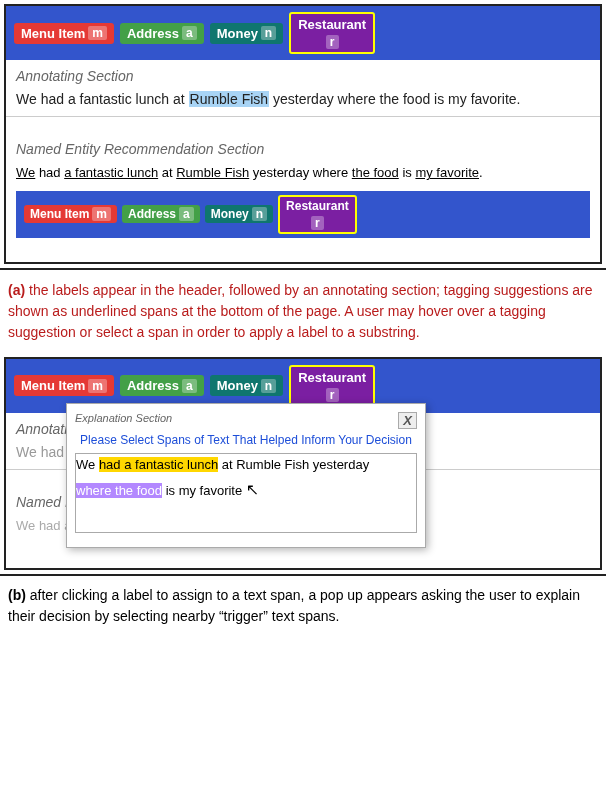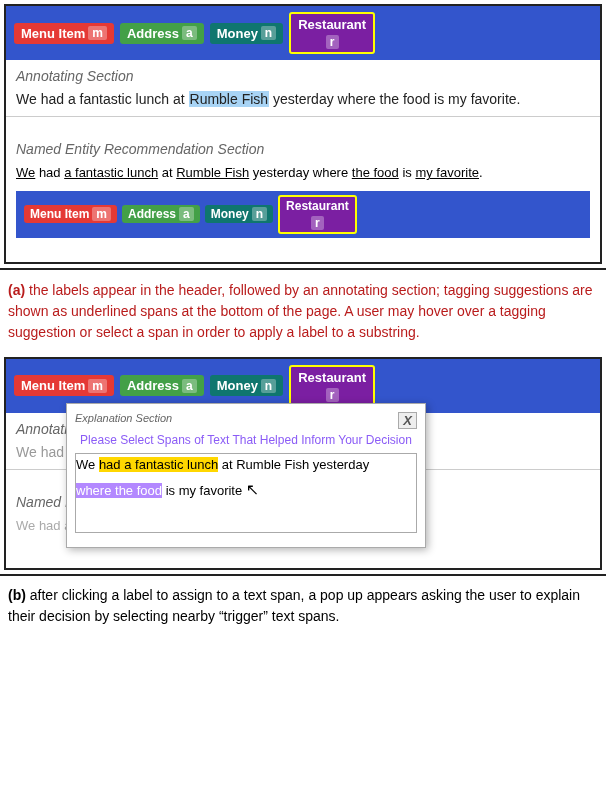--- a/index.html
+++ b/index.html
@@ -122,21 +122,21 @@
     .modal-close {
       font-size: 13px;
       font-weight: bold;
       cursor: pointer;
       border: 1px solid #aaa;
       padding: 0 4px;
       background: #eee;
     }
     .modal-instruction {
       font-size: 12px;
-      color: #8b5cf6;
+      color: #1d4ed8;
       margin-bottom: 6px;
       text-align: center;
     }
     .modal-textbox {
       border: 1px solid #aaa;
       font-size: 13px;
       line-height: 1.7;
       min-height: 80px;
       background: #fff;
       margin-bottom: 6px;

